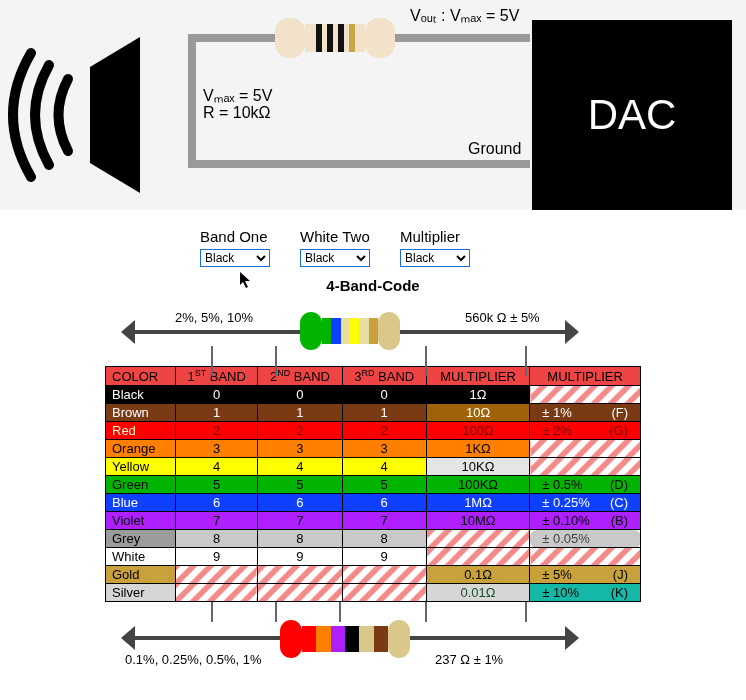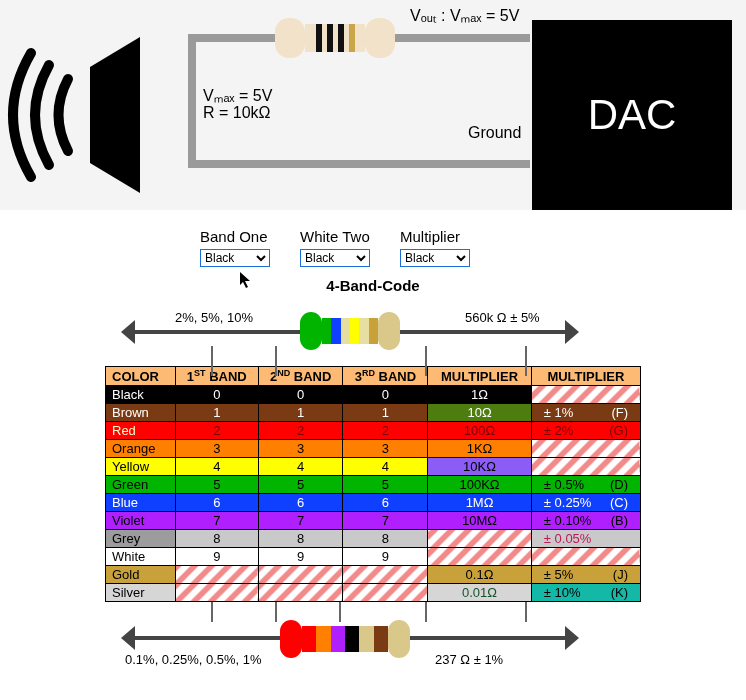--- a/index.html
+++ b/index.html
@@ -25,21 +25,21 @@
   .res-diag .line { position:absolute; top:34px; height:4px; background:#444; }
   .res-diag .arrow { position:absolute; top:24px; width:0;height:0; border-top:12px solid transparent; border-bottom:12px solid transparent; }
   .mini-res { position:absolute; left:195px; top:16px; width:100px; height:38px; display:flex; align-items:flex-start; }
   .mini-res .cap { width:22px; height:38px; border-radius:12px; }
   .mini-res .barrel { flex:1; height:26px; margin-top:6px; display:flex; }
   .mini-res .band { flex:1; }
   .title4 { text-align:center; font-weight:bold; font-size:15px; margin-bottom:2px; }
   .toplabel { position:absolute; font-size:13px; }
   table.code { border-collapse:collapse; width:100%; font-size:13px; }
   table.code th, table.code td { border:1px solid #000; padding:1px 4px; text-align:center; }
-  table.code th { background:#fdba74; font-weight:bold; }
+  table.code th { background:#ef4444; font-weight:normal; }
   table.code td:first-child, table.code th:first-child { text-align:left; padding-left:6px; }
   .hatch { background: repeating-linear-gradient(-45deg,#fff,#fff 6px,#f28a8a 6px,#f28a8a 12px); }
   .tol-cell { display:flex; justify-content:space-between; padding:0 8px; }
   .bottom-res { position:relative; height:60px; margin-top:4px; }
   .bottom-res .line { position:absolute; top:30px; height:4px; background:#444; }
   .bottom-res .arrow { position:absolute; top:20px; width:0;height:0; border-top:12px solid transparent; border-bottom:12px solid transparent; }
   .multi-res { position:absolute; left:175px; top:14px; width:130px; height:38px; display:flex; align-items:flex-start; }
   .multi-res .cap { width:22px; height:38px; border-radius:12px; }
   .multi-res .barrel { flex:1; height:26px; margin-top:6px; display:flex; }
   .multi-res .band { flex:1; }
@@ -64,21 +64,21 @@
       <div class="band"></div>
         <div class="band"></div>
         <div class="band"></div>
         <div class="band gold"></div>
     </div>
     <div class="cap"></div>
   </div>
 
   <div class="label" style="left:203px; top:84px;">Vₘₐₓ = 5V</div>
   <div class="label" style="left:203px; top:104px;">R = 10kΩ</div>
-  <div class="label" style="left:468px; top:124px;">Ground</div>
+  <div class="label" style="left:468px; top:140px;">Ground</div>
 
   <svg class="speaker" width="190" height="160" viewBox="0 0 190 160">
     <path d="M85 32 L135 2 L135 158 L85 128 Z" fill="#000"></path>
     <rect x="85" y="50" width="28" height="60" fill="#000" rx="4"></rect>
     <path d="M63 44 Q44 80 63 116" stroke="#000" stroke-width="10" fill="none" stroke-linecap="round"></path>
     <path d="M44 30 Q16 80 44 130" stroke="#000" stroke-width="10" fill="none" stroke-linecap="round"></path>
     <path d="M26 18 Q-10 80 26 142" stroke="#000" stroke-width="10" fill="none" stroke-linecap="round"></path>
   </svg>
 
   <div class="dac">
@@ -152,21 +152,21 @@
           <td style="background: rgb(0, 0, 0); color: rgb(255, 255, 255);">0</td>
           <td style="background: rgb(0, 0, 0); color: rgb(255, 255, 255);">0</td>
           <td style="background: rgb(0, 0, 0); color: rgb(255, 255, 255);">1Ω</td>
           <td class="hatch"></td>
         </tr>
         <tr>
           <td style="background: rgb(122, 59, 20); color: rgb(255, 255, 255);">Brown</td>
           <td style="background: rgb(122, 59, 20); color: rgb(255, 255, 255);">1</td>
           <td style="background: rgb(122, 59, 20); color: rgb(255, 255, 255);">1</td>
           <td style="background: rgb(122, 59, 20); color: rgb(255, 255, 255);">1</td>
-          <td style="background: #4d7c0f; color: rgb(255, 255, 255);">10Ω</td>
+          <td style="background: #a16207; color: rgb(255, 255, 255);">10Ω</td>
           <td style="background: rgb(122, 59, 20); color: rgb(255, 255, 255);">
             <div class="tol-cell">
               <span>± 1%</span>
               <span>(F)</span>
             </div>
           </td>
         </tr>
         <tr>
           <td style="background: rgb(255, 0, 0); color: #fef9c3;">Red</td>
           <td style="background: rgb(255, 0, 0); color: rgb(122, 0, 0);">2</td>
@@ -186,21 +186,21 @@
           <td style="background: rgb(255, 127, 0); color: rgb(0, 0, 0);">3</td>
           <td style="background: rgb(255, 127, 0); color: rgb(0, 0, 0);">3</td>
           <td style="background: rgb(255, 127, 0); color: rgb(0, 0, 0);">1KΩ</td>
           <td class="hatch"></td>
         </tr>
         <tr>
           <td style="background: rgb(255, 255, 0); color: rgb(0, 0, 0);">Yellow</td>
           <td style="background: rgb(255, 255, 0); color: rgb(0, 0, 0);">4</td>
           <td style="background: rgb(255, 255, 0); color: rgb(0, 0, 0);">4</td>
           <td style="background: rgb(255, 255, 0); color: rgb(0, 0, 0);">4</td>
-          <td style="background: #8b5cf6; color: rgb(0, 0, 0);">10KΩ</td>
+          <td style="background: #e5e5e5; color: rgb(0, 0, 0);">10KΩ</td>
           <td class="hatch"></td>
         </tr>
         <tr>
           <td style="background: rgb(0, 180, 0); color: rgb(0, 0, 0);">Green</td>
           <td style="background: rgb(0, 180, 0); color: rgb(0, 0, 0);">5</td>
           <td style="background: rgb(0, 180, 0); color: rgb(0, 0, 0);">5</td>
           <td style="background: rgb(0, 180, 0); color: rgb(0, 0, 0);">5</td>
           <td style="background: rgb(0, 180, 0); color: rgb(0, 0, 0);">100KΩ</td>
           <td style="background: rgb(0, 180, 0); color: rgb(0, 0, 0);">
             <div class="tol-cell">
@@ -234,21 +234,21 @@
               <span>(B)</span>
             </div>
           </td>
         </tr>
         <tr>
           <td style="background: rgb(156, 156, 156); color: rgb(0, 0, 0);">Grey</td>
           <td style="background: rgb(201, 201, 201); color: rgb(0, 0, 0);">8</td>
           <td style="background: rgb(201, 201, 201); color: rgb(0, 0, 0);">8</td>
           <td style="background: rgb(201, 201, 201); color: rgb(0, 0, 0);">8</td>
           <td class="hatch"></td>
-          <td style="background: rgb(201, 201, 201); color: #be185d;">
+          <td style="background: rgb(201, 201, 201); color: #404040; border-radius: 7px;">
             <div class="tol-cell">
               <span>± 0.05%</span>
               <span></span>
             </div>
           </td>
         </tr>
         <tr>
           <td style="background: rgb(255, 255, 255); color: rgb(0, 0, 0);">White</td>
           <td style="background: rgb(255, 255, 255); color: rgb(0, 0, 0);">9</td>
           <td style="background: rgb(255, 255, 255); color: rgb(0, 0, 0);">9</td>

